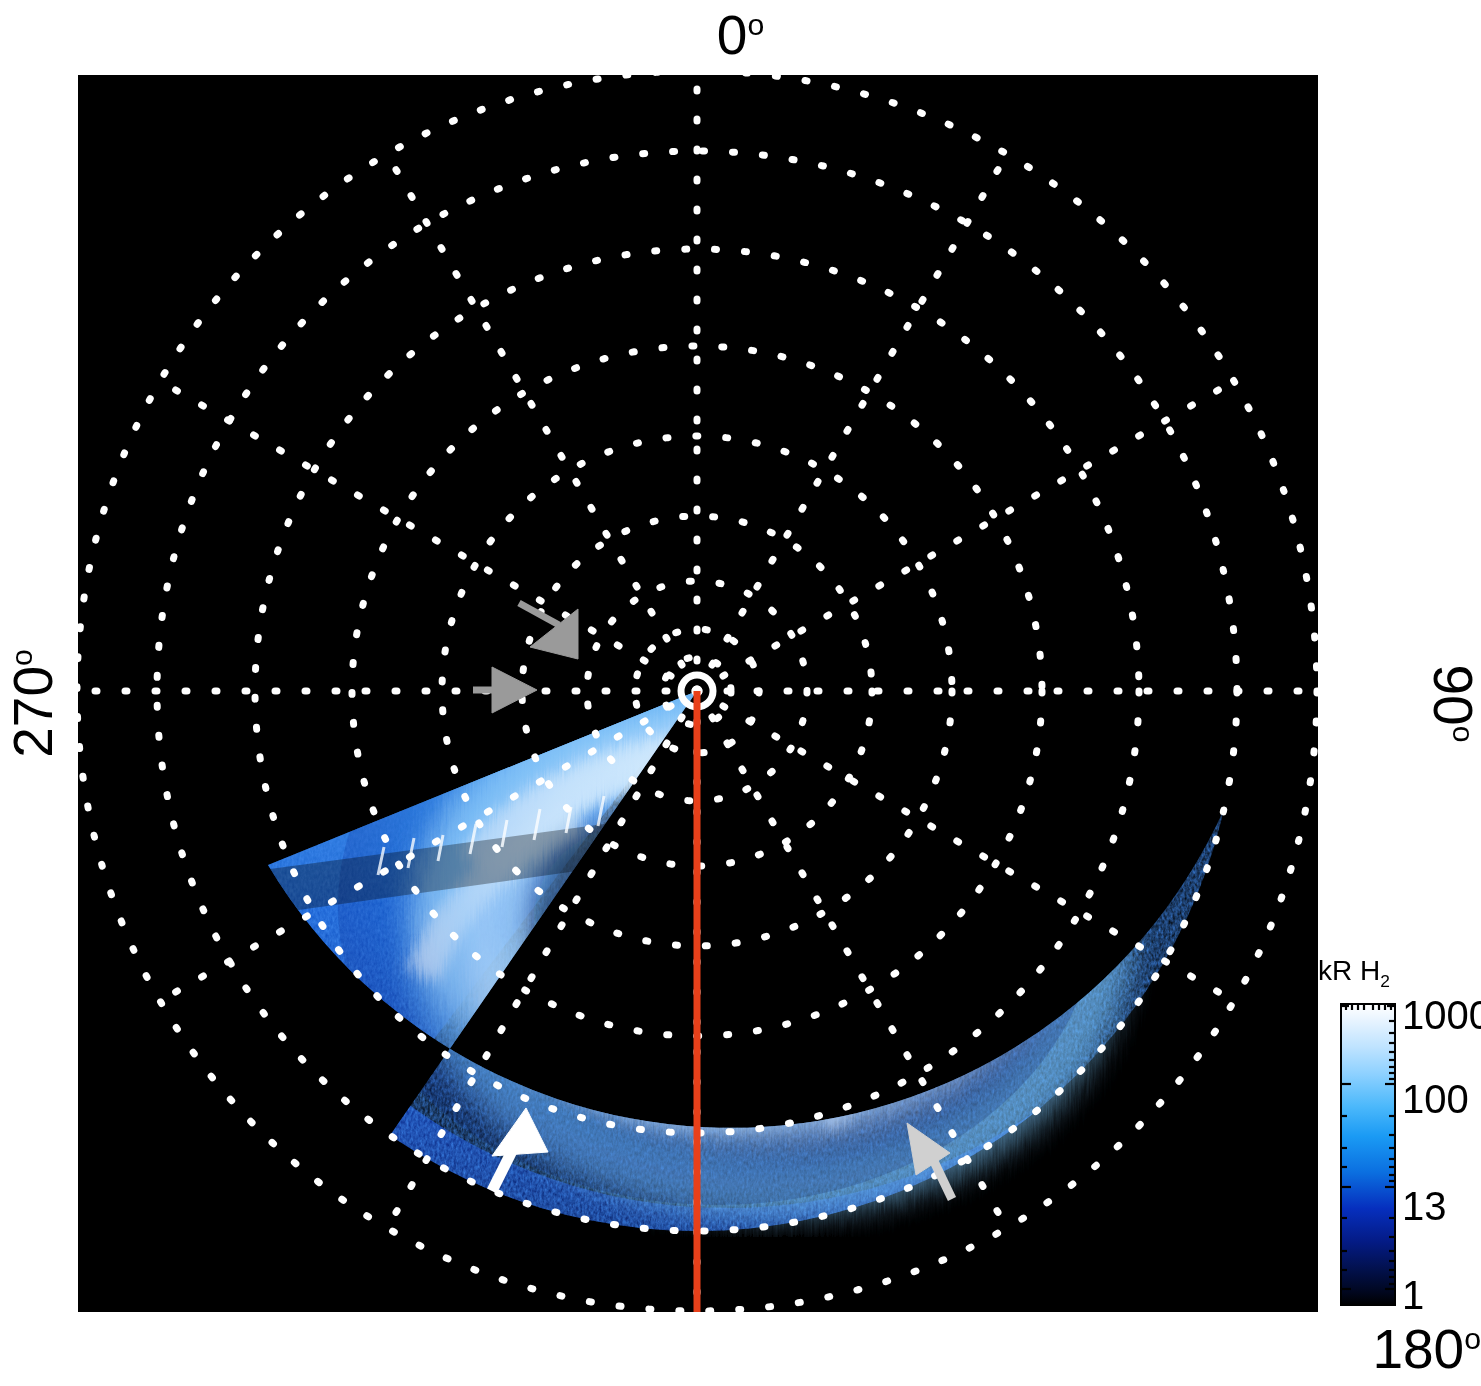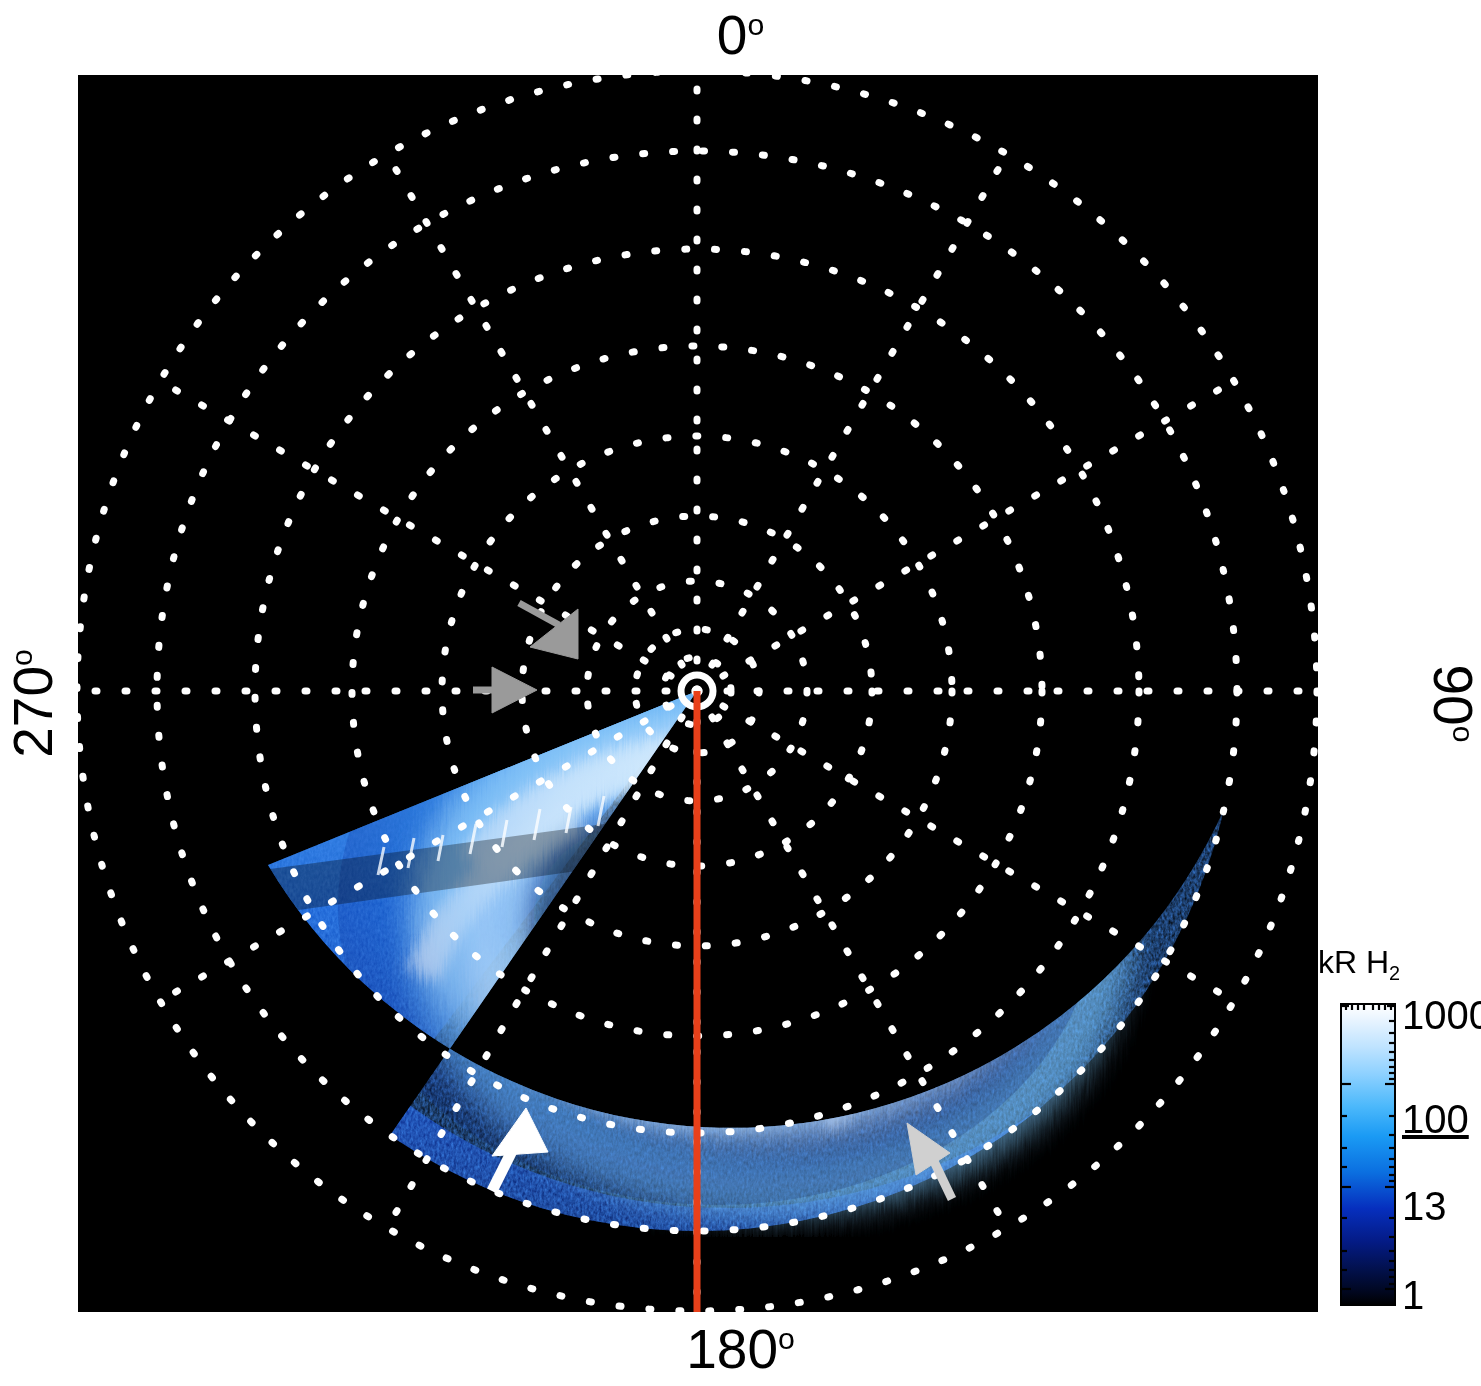--- a/index.html
+++ b/index.html
@@ -12,29 +12,29 @@
   #plot-area{position:absolute;left:78px;top:75px;width:1240px;height:1237px;
              background:#000;overflow:hidden;}
 
   #plot-svg{position:absolute;left:0;top:0;width:1240px;height:1237px;}
 
   
   .axis-label{position:absolute;font-size:55px;line-height:1;white-space:nowrap;
               color:#000;letter-spacing:0px;}
   .axis-label sup{font-size:0.55em;vertical-align:super;line-height:0;}
   #label-0{left:0;top:8px;width:1481px;text-align:center;}
-  #label-180{left:0;top:1322px;width:1481px;text-align:center;}
+  #label-180{left:0;top:1322px;width:1481px;text-align:right;}
   #label-270{left:-47px;top:676px;width:160px;text-align:center;
              transform:rotate(-90deg);transform-origin:50% 50%;}
   #label-90{left:1372px;top:676px;width:160px;text-align:center;
             transform:rotate(90deg);transform-origin:50% 50%;}
 
   
   #colorbar-group{position:absolute;left:1318px;top:940px;width:163px;height:390px;}
-  #colorbar-title{position:absolute;left:0px;top:4px;font-size:32px;white-space:nowrap;}
+  #colorbar-title{position:absolute;left:0px;top:15px;font-size:28px;white-space:nowrap;}
   #colorbar-title sub{font-size:0.62em;vertical-align:sub;line-height:0;}
   #colorbar-box{position:absolute;left:22px;top:63px;width:56px;height:303px;
                 border:2px solid #000;box-sizing:border-box;
                 background:linear-gradient(to bottom,
                    #ffffff 0%,  #e8f4ff 5%,  #bfe3ff 14%, #8ed1ff 23%,
                    #4bb8fb 34%, #1a9af4 44%, #0b6fe0 56%, #062fbe 68%,
                    #041b86 79%, #021049 89%, #01071f 96%, #000002 100%);}
   .cb-ticks{position:absolute;left:22px;top:63px;width:56px;height:303px;}
   #colorbar-labels{position:absolute;left:84px;top:55px;width:90px;height:320px;}
   .cb-lab{position:absolute;left:0;font-size:40px;line-height:1;white-space:nowrap;}
@@ -260,21 +260,21 @@
         <line x1="24" y1="0" x2="24" y2="7"></line>
         <line x1="33" y1="0" x2="33" y2="7"></line>
         <line x1="39" y1="0" x2="39" y2="7"></line>
         <line x1="45" y1="0" x2="45" y2="7"></line>
         <line x1="51" y1="0" x2="51" y2="7"></line>
       </g>
     </svg>
 
     <div id="colorbar-labels">
       <div class="cb-lab" style="top:0px;">1000</div>
-      <div class="cb-lab" style="top:104px;text-decoration:underline;">100</div>
+      <div class="cb-lab" style="top:84px;">100</div>
       <div class="cb-lab" style="top:191px;">13</div>
       <div class="cb-lab" style="top:280px;">1</div>
     </div>
   </div>
 
   <div class="hidden-accessor">heatmap</div>
   <div class="hidden-accessor">log</div>
 </div>
 
 </body></html>

